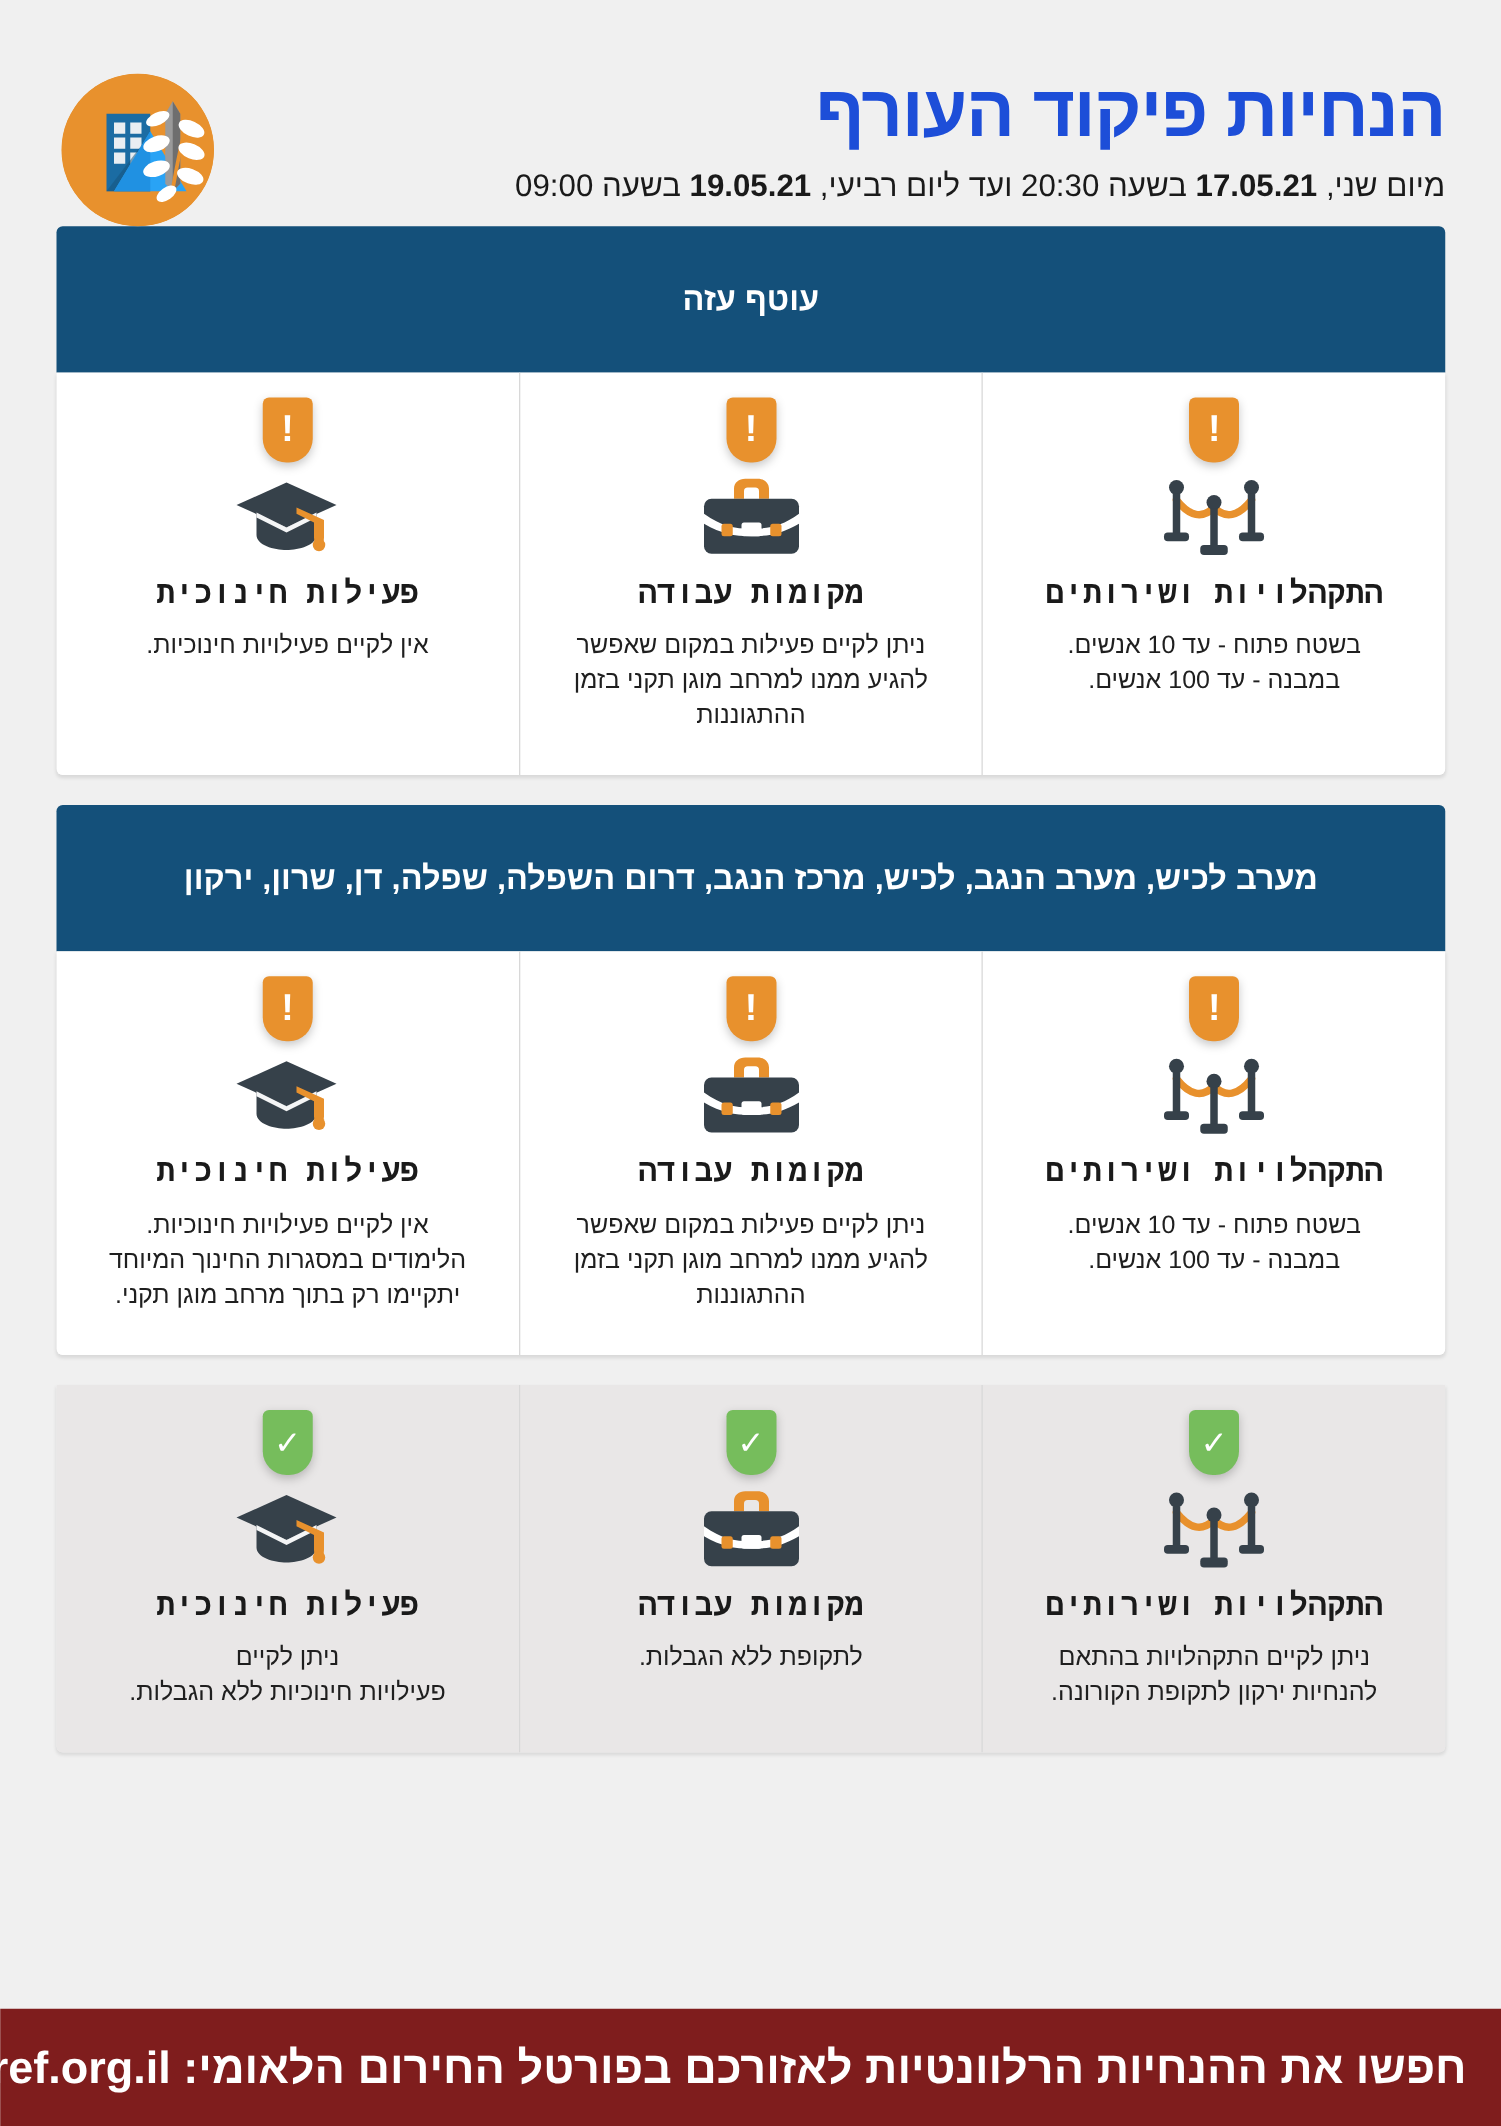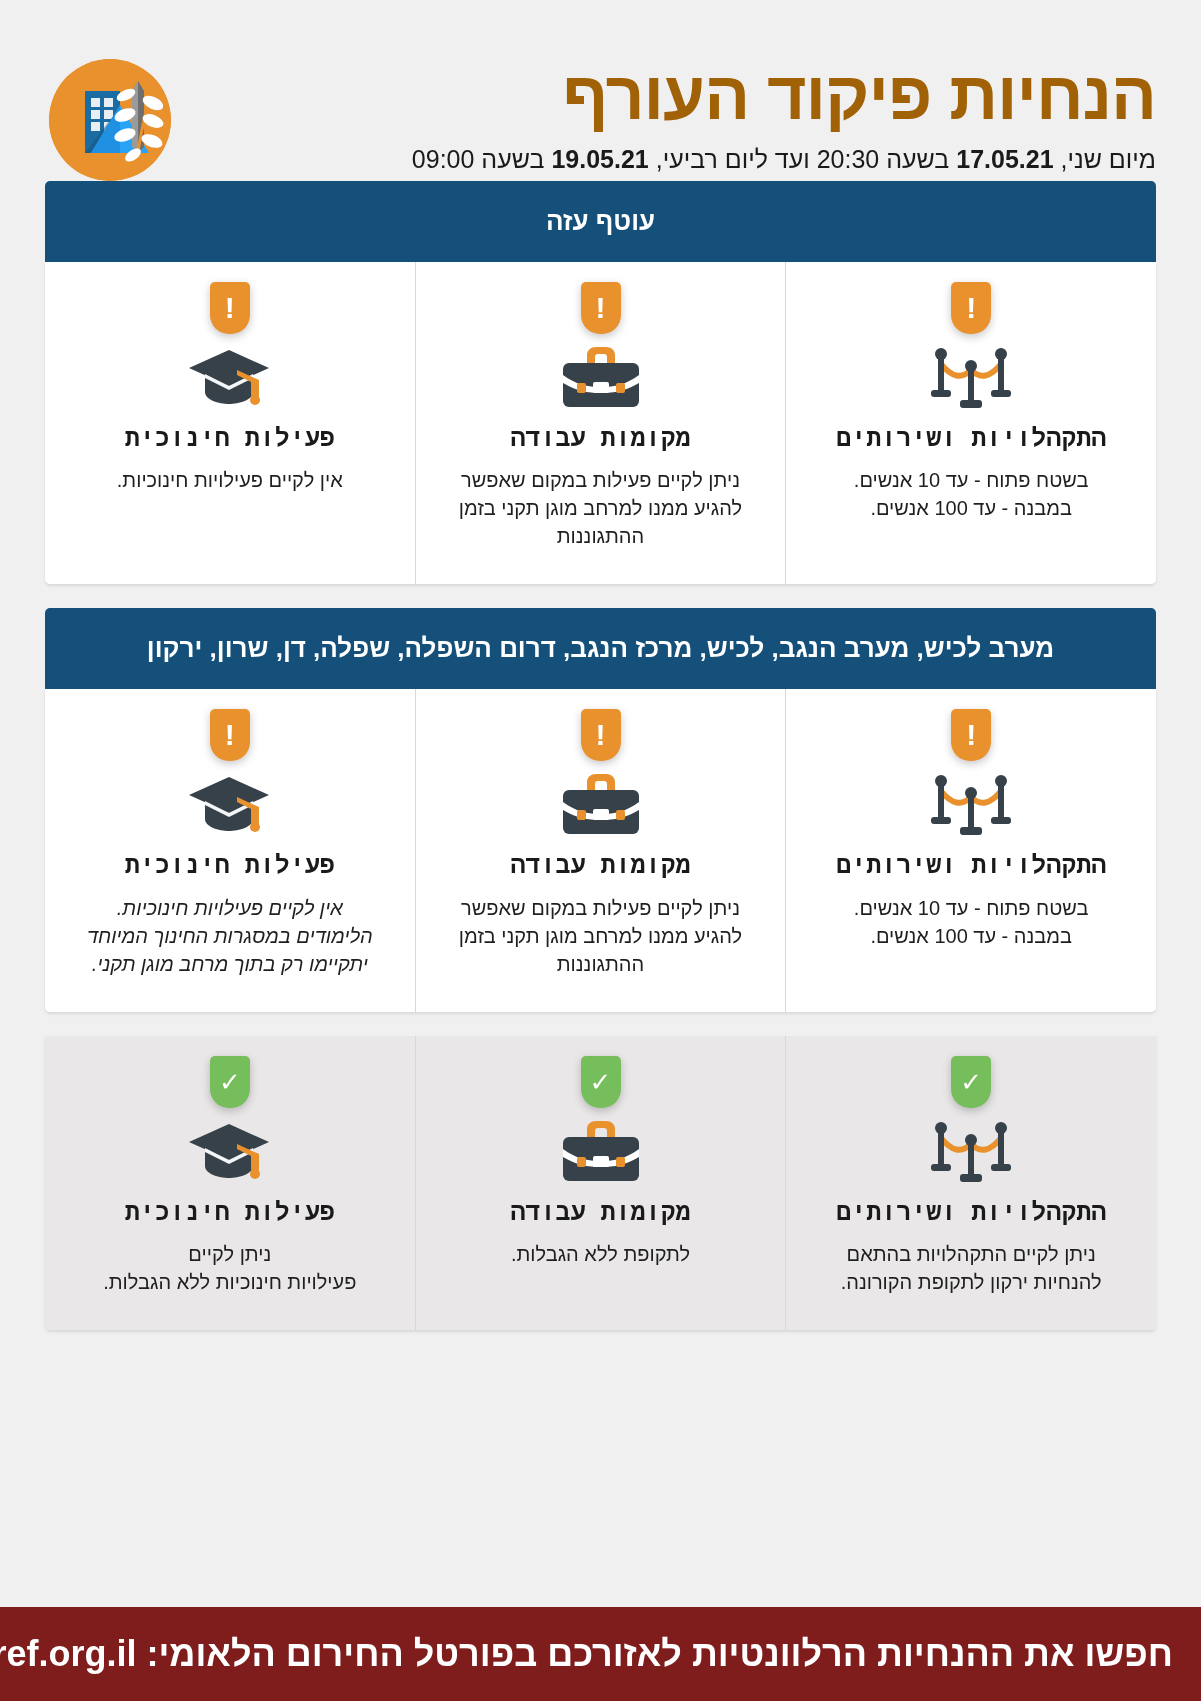--- a/index.html
+++ b/index.html
@@ -22,23 +22,23 @@
   
   .header {
     display: flex;
     align-items: flex-start;
     justify-content: space-between;
     padding: 55px 45px 0 45px;
     direction: rtl;
   }
   .header-text { flex: 1; padding-top: 6px; }
   .title {
-    font-size: 68px;
-    font-weight: 700;
-    color: #a16207;
+    font-size: 58px;
+    font-weight: 700;
+    color: #1d4ed8;
     letter-spacing: -1px;
     line-height: 1.0;
     text-align: right;
     white-space: nowrap;
   }
   .subtitle {
     margin-top: 16px;
     font-size: 25px;
     color: #1a1a1a;
     text-align: right;
@@ -64,21 +64,21 @@
   
   .section { margin: 0 45px 24px 45px; }
   .section:last-of-type { margin-bottom: 0; }
   .section-header {
     background: #14507a;
     color: #ffffff;
     border-radius: 5px 5px 0 0;
     text-align: center;
     font-size: 26px;
     font-weight: 700;
-    padding: 26px 18px;
+    padding: 44px 18px;
     letter-spacing: 0px;
     line-height: 1.1;
   }
   .cards {
     display: flex;
     direction: rtl;
     border-radius: 0 0 5px 5px;
     overflow: hidden;
     box-shadow: 0 2px 3px rgba(0,0,0,.10);
   }
@@ -309,21 +309,21 @@
             <div class="icon-wrap">
               <svg width="90" height="70" viewBox="0 0 90 70" xmlns="http://www.w3.org/2000/svg">
       <path d="M44 8 L84 26 L44 44 L4 26 Z" fill="#36414a"></path>
       <path d="M20 32 L20 50 C20 58 34 62 44 62 C54 62 68 58 68 50 L68 32 L44 44 Z" fill="#36414a"></path>
       <path d="M20 32 L44 44 L68 32 L68 36 L44 48 L20 36 Z" fill="#ffffff" opacity="0.95"></path>
       <path d="M52 28 L74 38 L74 52 Q74 58 70 60 Q66 58 66 52 L66 40 L52 33 Z" fill="#e8912d"></path>
       <circle cx="70" cy="58" r="5" fill="#e8912d"></circle>
     </svg>
             </div>
             <div class="card-title">פעילות חינוכית</div>
-            <div class="card-body" style="white-space: pre-line; font-style: italic;">אין לקיים פעילויות חינוכיות. הלימודים במסגרות החינוך המיוחד יתקיימו רק בתוך מרחב מוגן תקני.</div>
+            <div class="card-body" style="white-space: pre-line;">אין לקיים פעילויות חינוכיות. הלימודים במסגרות החינוך המיוחד יתקיימו רק בתוך מרחב מוגן תקני.</div>
           </div>
         </div>
       </div>
       <div class="section">
         <div class="cards muted">
           <div class="card">
             <div class="badge ok">✓</div>
             <div class="icon-wrap">
               <svg width="88" height="74" viewBox="0 0 88 74" xmlns="http://www.w3.org/2000/svg">
     <path d="M14 24 Q30 44 44 30 Q58 44 74 24" stroke="#e8912d" stroke-width="6" fill="none" stroke-linecap="round"></path>

